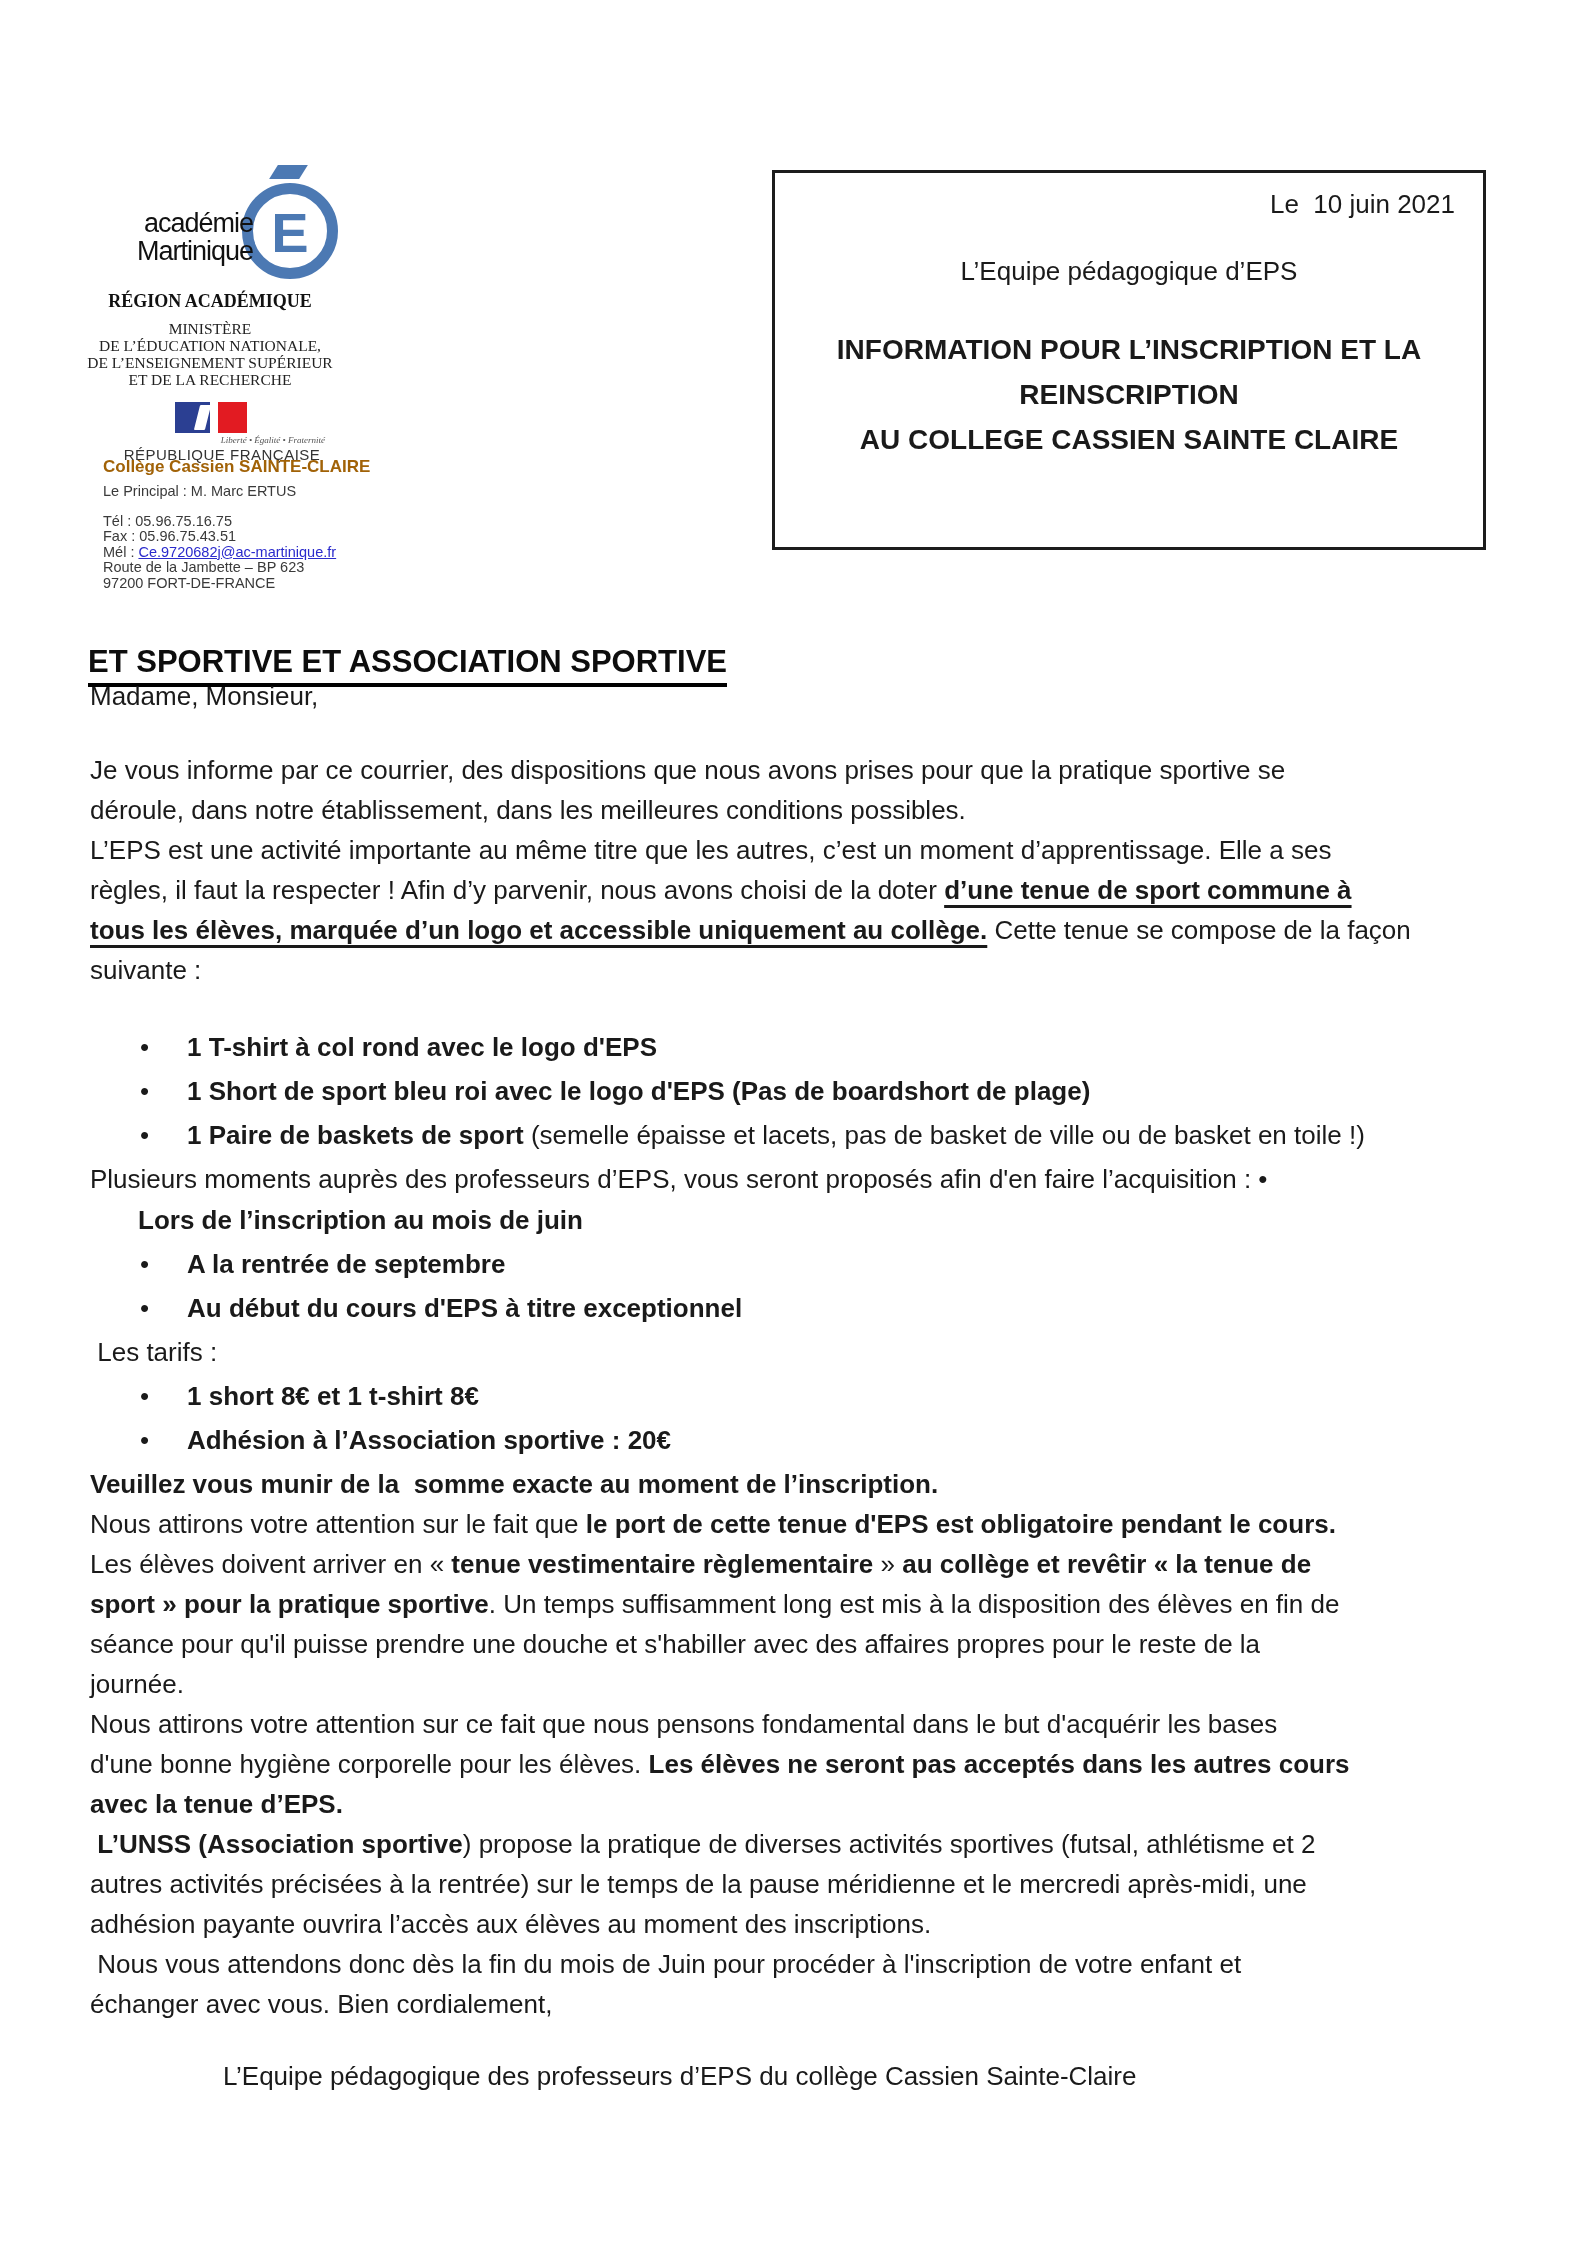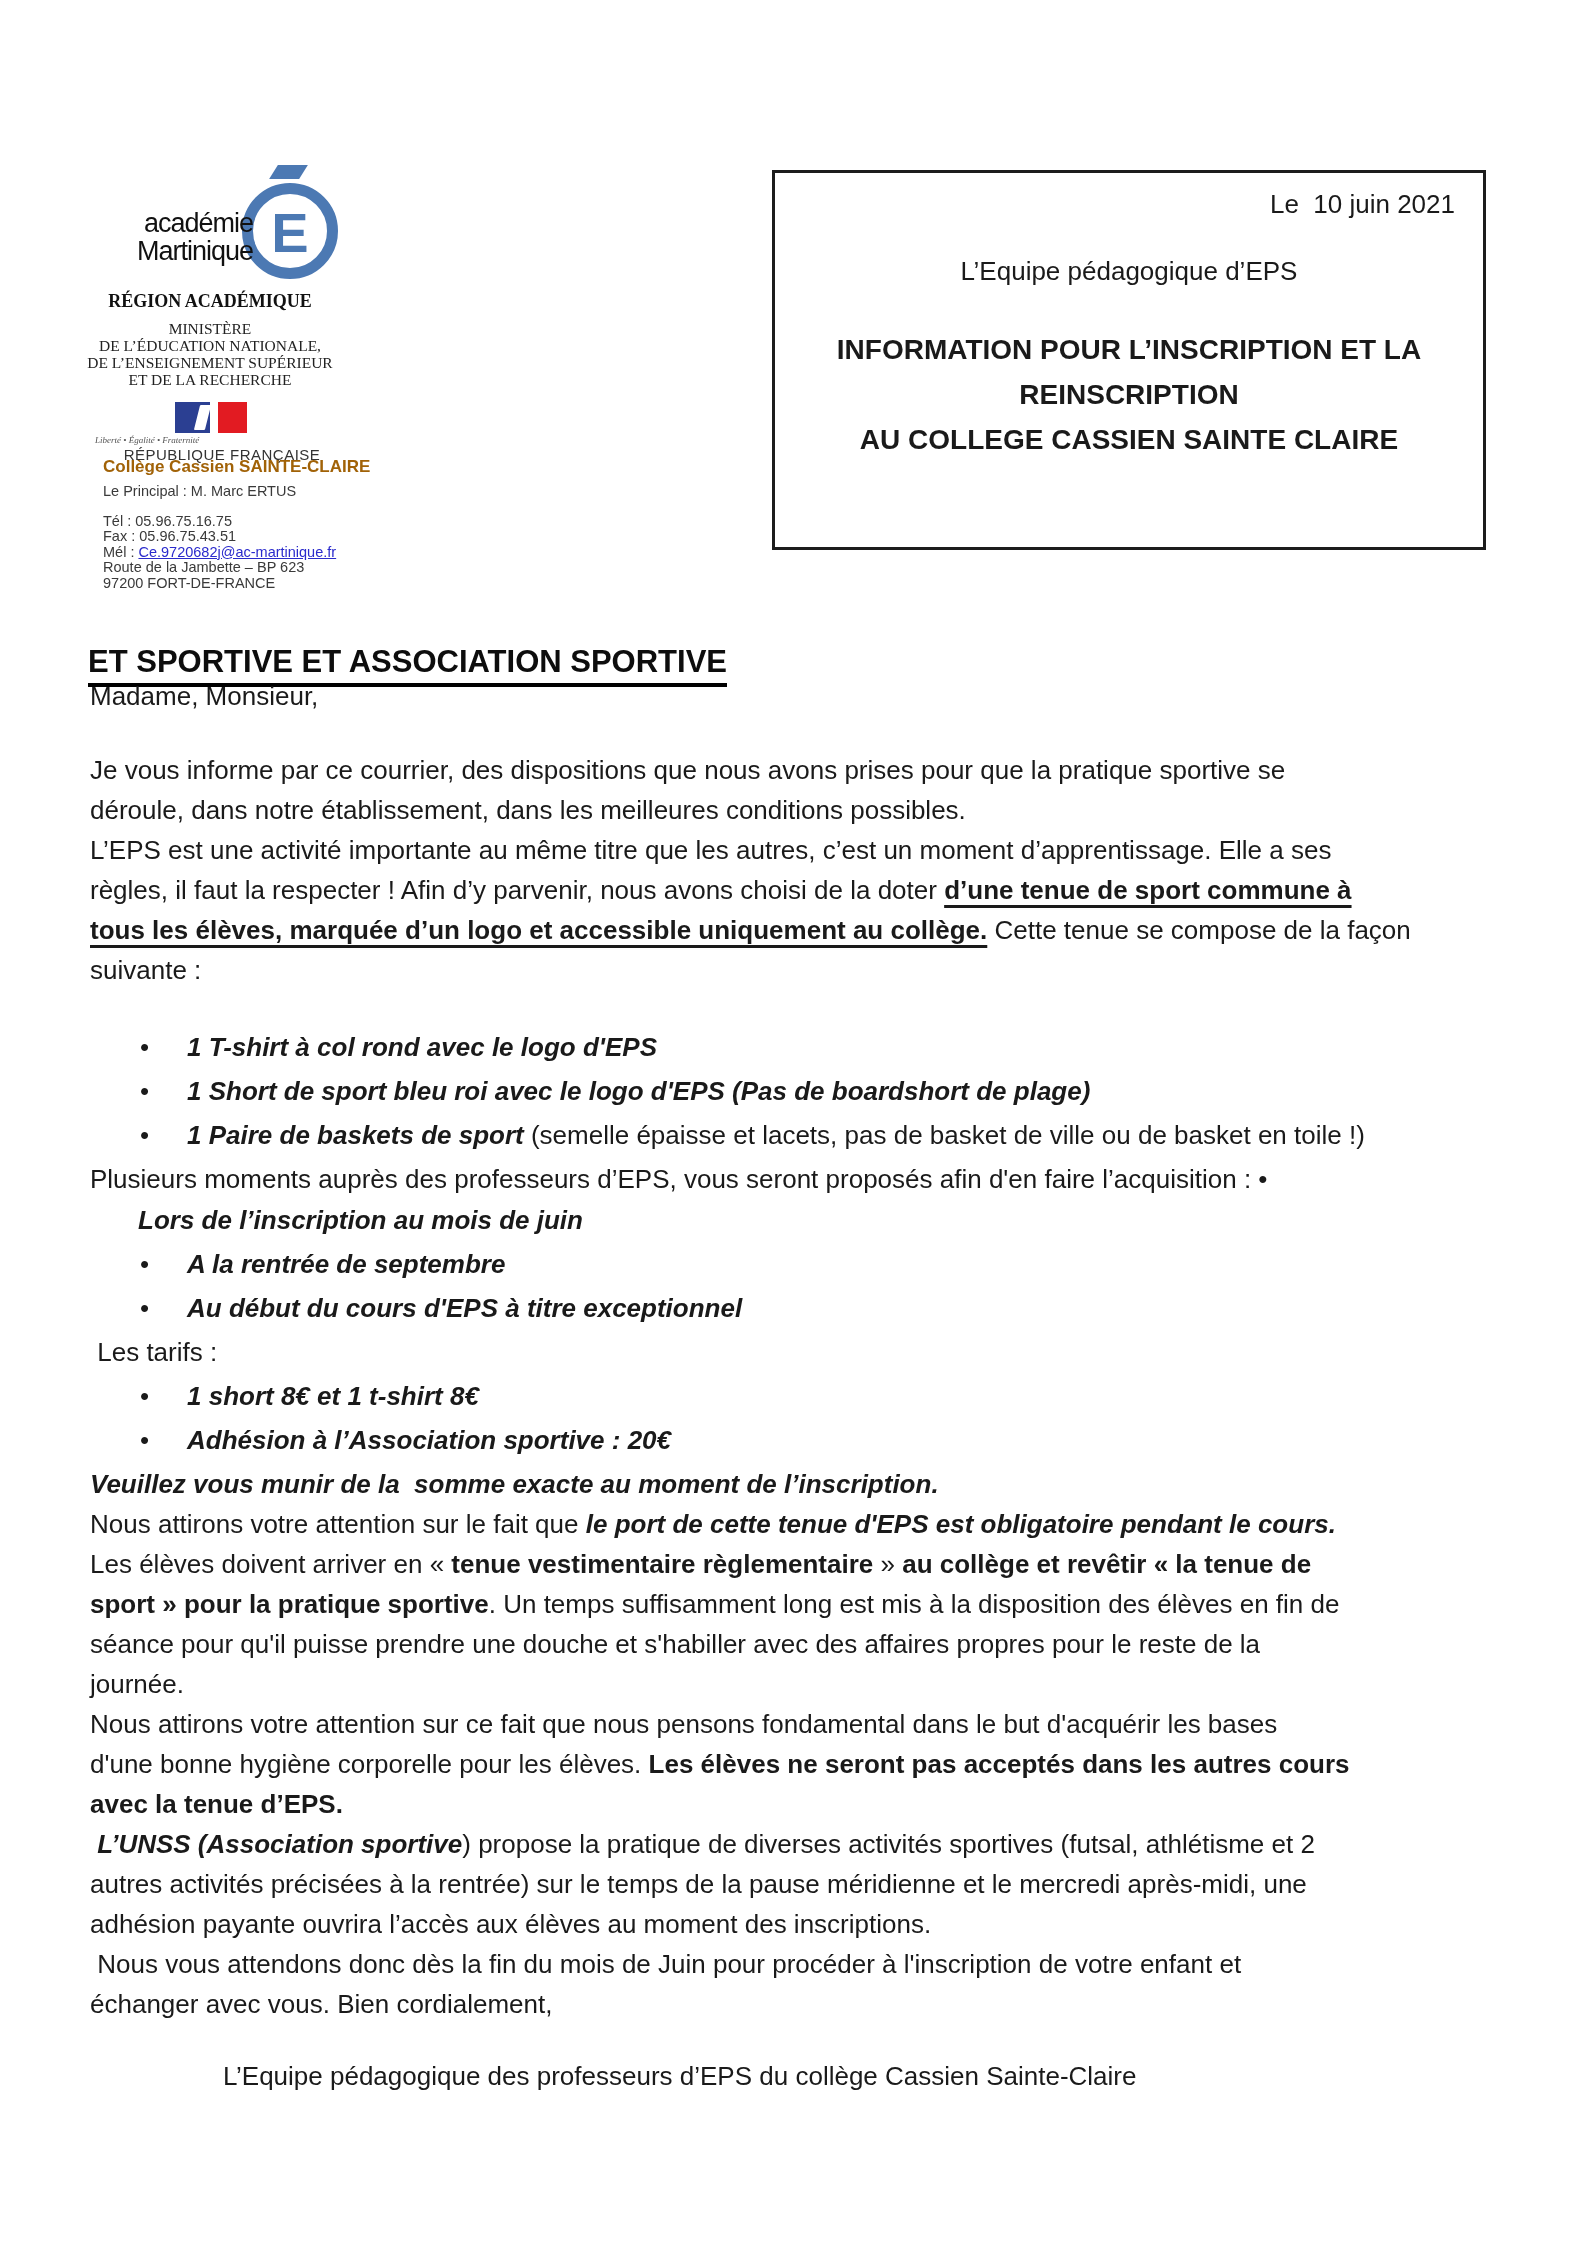--- a/index.html
+++ b/index.html
@@ -40,21 +40,21 @@
   }
   .ministry{
     position:absolute;left:-12px;top:155px;width:254px;text-align:center;
     font-family:"Liberation Serif", serif;font-size:15.5px;line-height:17px;color:#222;
   }
   .flag{position:absolute;left:80px;top:237px;width:72px;height:31px;}
   .flag-blue{position:absolute;left:0;top:0;width:35px;height:31px;background:#2b3f92;}
   .flag-wave{position:absolute;left:22px;top:3px;width:11px;height:25px;background:#ffffff;transform:skewX(-14deg);border-radius:1px;}
   .flag-red{position:absolute;right:0;top:0;width:29px;height:31px;background:#e21b22;}
   .motto{
-    position:absolute;left:0;top:270px;width:230px;text-align:left;
+    position:absolute;left:0;top:270px;width:230px;text-align:right;
     font-family:"Liberation Serif", serif;font-style:italic;font-size:9px;color:#555;
   }
   .republique{
     position:absolute;left:12px;top:281px;width:230px;text-align:center;
     font-family:Liberation Sans, sans-serif;font-size:15px;letter-spacing:0.5px;color:#333;
   }
   .school-block{position:absolute;left:8px;top:292px;width:340px;color:#3a3a3a;}
   .school-name{font-size:17px;font-weight:bold;color:#a16207;margin-bottom:7px;}
   .school-line{font-size:14.5px;line-height:15.5px;margin-bottom:0px;}
   .school-line.principal{margin-bottom:14px;}
@@ -83,21 +83,21 @@
   
   .letter-body{position:absolute;left:90px;top:676px;width:1410px;font-size:26px;color:#1a1a1a;}
   .line{line-height:40px;min-height:40px;}
   .line span{white-space:pre-wrap;}
   .bullet{position:relative;padding-left:97px;margin:4px 0;}
   .bullet .dot{position:absolute;left:50px;top:0;font-size:26px;}
   .hang{padding-left:48px;margin:1px 0;}
   .sig{padding-left:133px;}
   .run-n{font-weight:normal;}
   .run-b{font-weight:bold;}
-  .run-bi{font-weight:bold;font-style:italic;}
+  .run-bi{font-weight:bold;}
   .run-bu{font-weight:bold;text-decoration:underline;text-decoration-thickness:3px;text-underline-offset:6px;}
 </style>
 </head>
 <body>
 
 <div class="page">
 
   <div class="letterhead">
     <div class="acad-accent"></div>
     <div class="acad-gap"></div>

